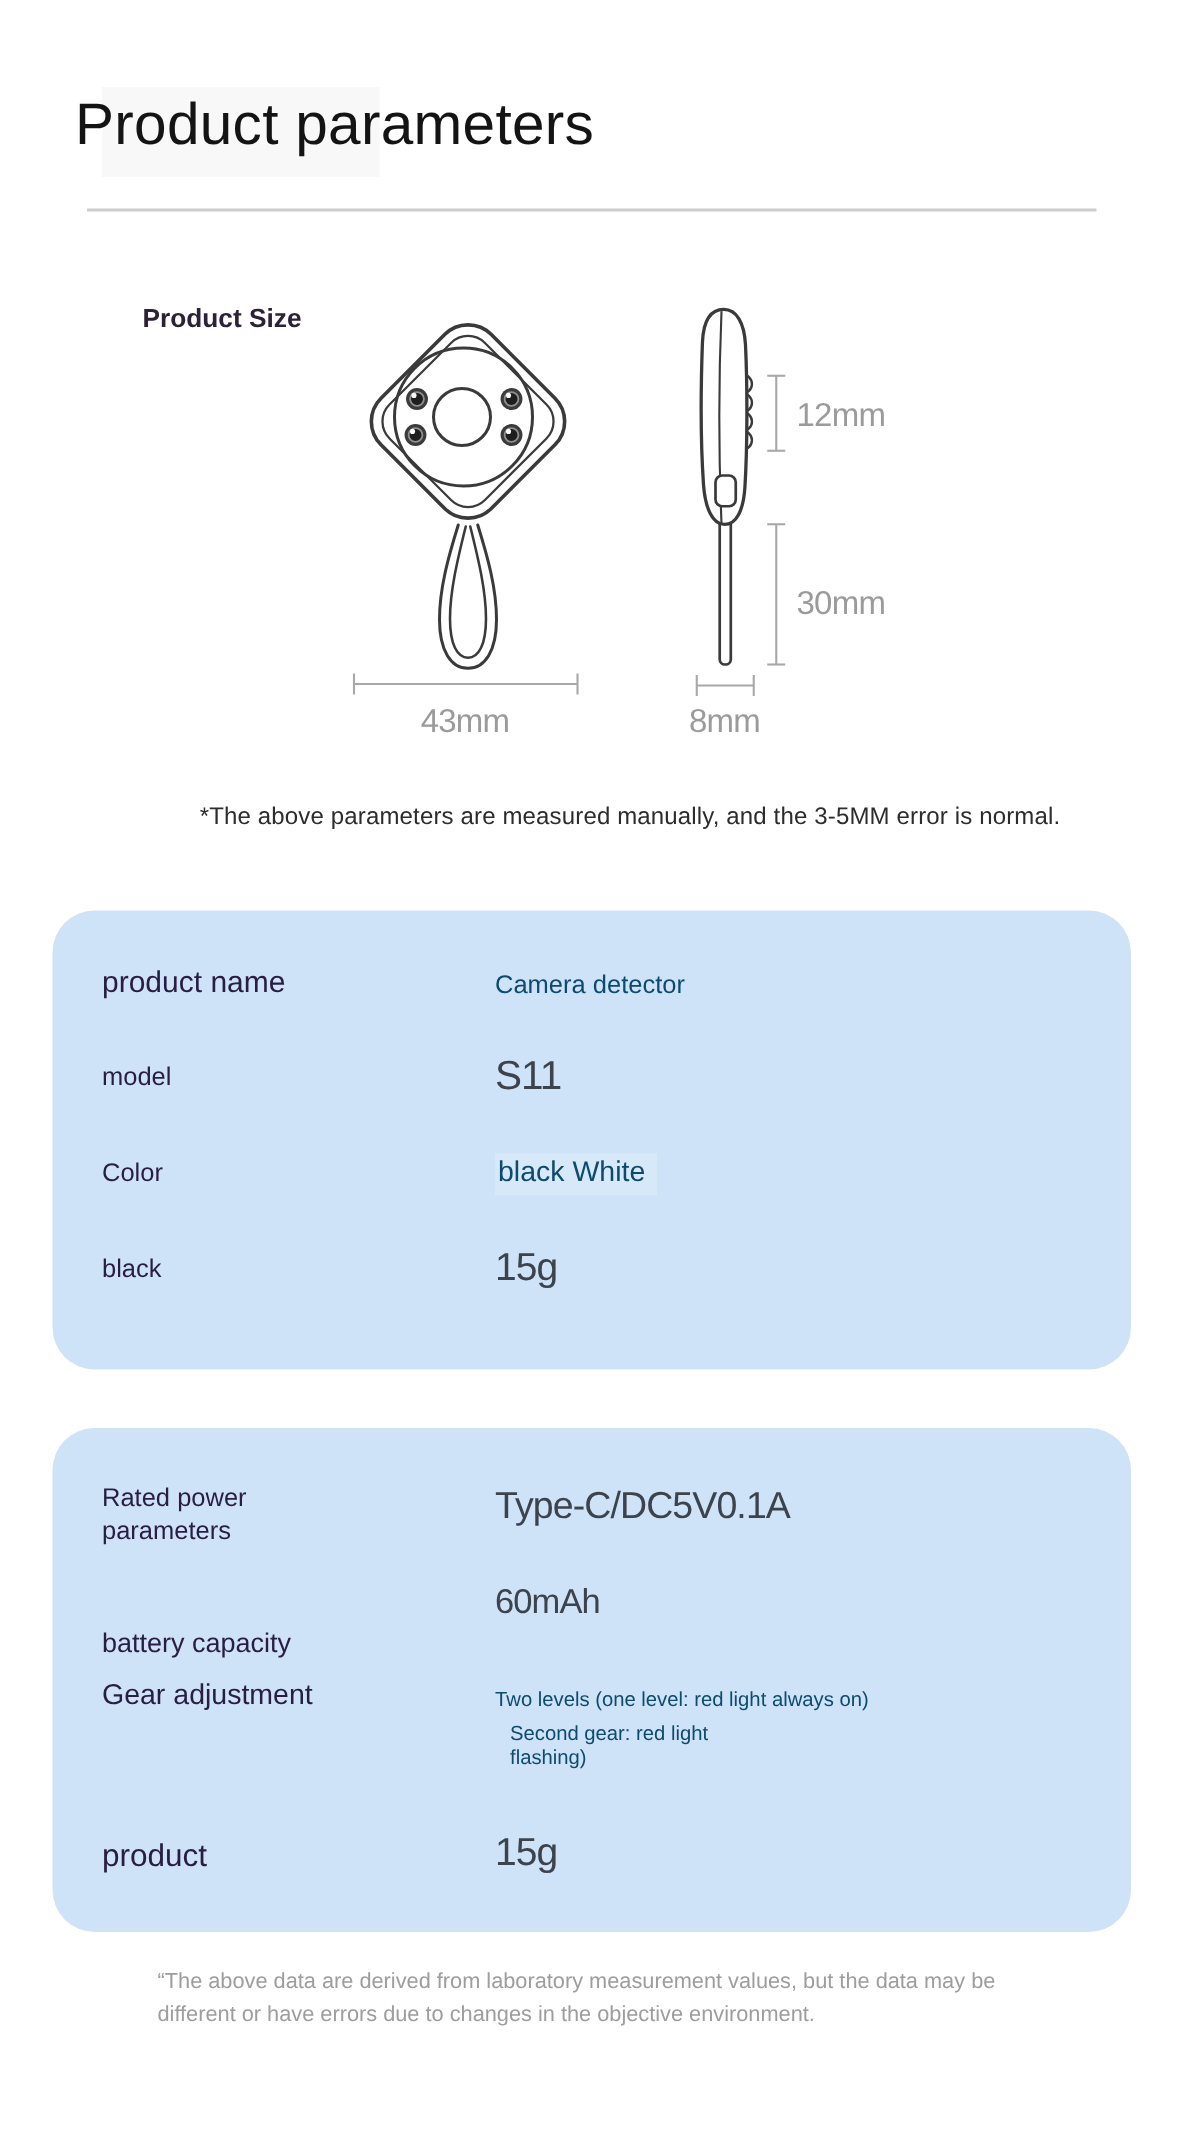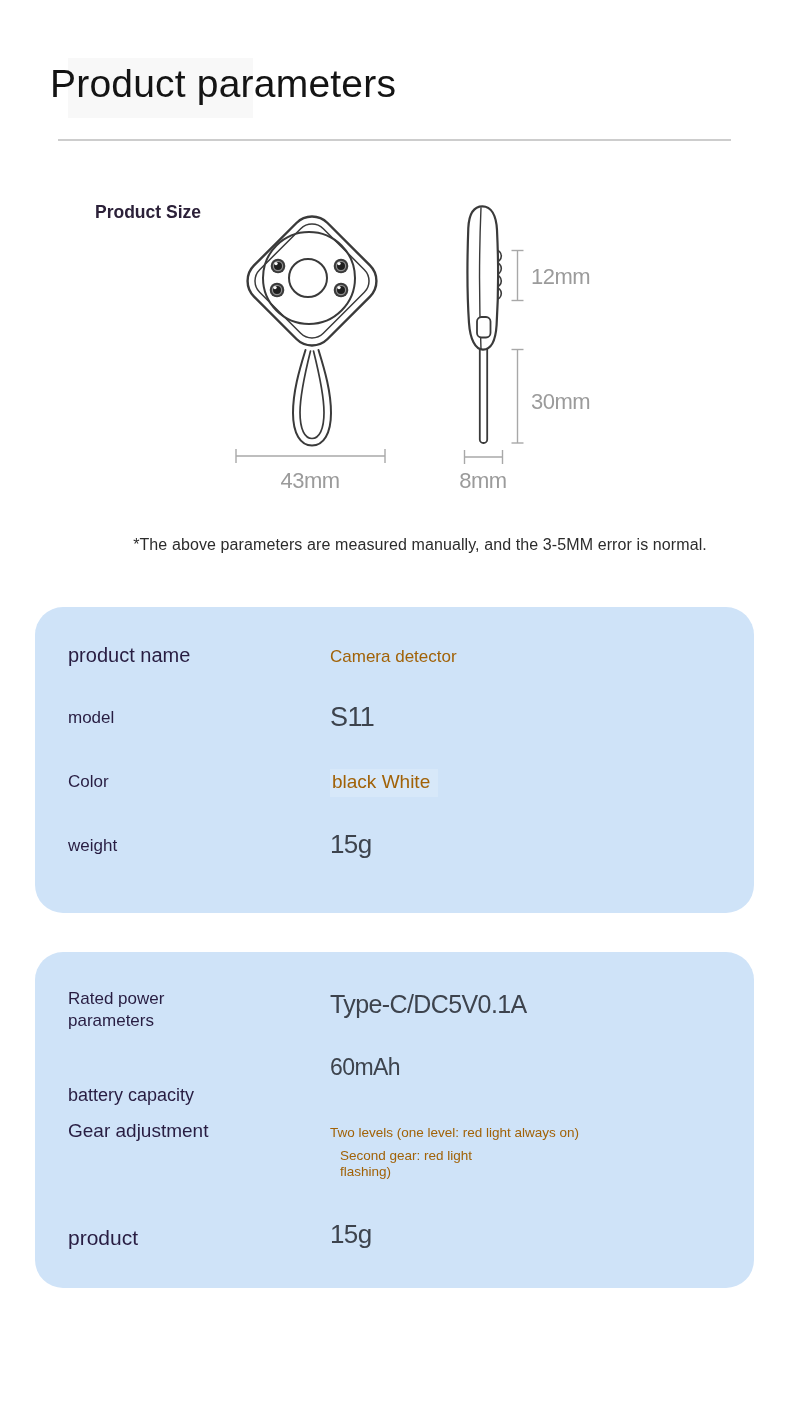--- a/index.html
+++ b/index.html
@@ -54,21 +54,21 @@
   }
   #spec-card-1 { left: 35px; top: 607px; width: 719px; height: 306px; }
   #spec-card-2 { left: 35px; top: 952px; width: 719px; height: 336px; }
 
   .spec-label {
     position: absolute; left: 33px;
     color: #281d42; font-weight: 500; white-space: nowrap;
   }
   .spec-value {
     position: absolute; left: 295px;
-    color: #a16207; font-weight: 400; white-space: nowrap;
+    color: #0c4a6e; font-weight: 400; white-space: nowrap;
   }
   .num-value {
     color: #3d434d; letter-spacing: -0.6px;
   }
 
   
   .c1-r1-label { top: 37px;  font-size: 20px; }
   .c1-r1-value { top: 40px;  font-size: 17px; }
   .c1-r2-label { top: 101px; font-size: 17px; }
   .c1-r2-value { top: 95px;  font-size: 27px; }
@@ -185,34 +185,35 @@
   <div id="spec-card-1" class="abs spec-card">
     <div class="spec-label c1-r1-label">product name</div>
     <div class="spec-value c1-r1-value">Camera detector</div>
 
     <div class="spec-label c1-r2-label">model</div>
     <div class="spec-value num-value c1-r2-value">S11</div>
 
     <div class="spec-label c1-r3-label">Color</div>
     <div class="spec-value c1-r3-value">black White</div>
 
-    <div class="spec-label c1-r4-label">weight</div>
+    <div class="spec-label c1-r4-label">black</div>
     <div class="spec-value num-value c1-r4-value">15g</div>
   </div>
 
   <div id="spec-card-2" class="abs spec-card">
     <div class="spec-label c2-r1-label">Rated power parameters</div>
     <div class="spec-value num-value c2-r1-value">Type-C/DC5V0.1A</div>
 
     <div class="spec-label c2-r2-label">battery capacity</div>
     <div class="spec-value num-value c2-r2-value">60mAh</div>
 
     <div class="spec-label c2-r3-label">Gear adjustment</div>
     <div class="spec-value c2-r3-line1">Two levels (one level: red light always on)</div>
     <div class="spec-value c2-r3-line2">Second gear: red light</div>
     <div class="spec-value c2-r3-line3">flashing)</div>
 
     <div class="spec-label c2-r4-label">product</div>
     <div class="spec-value num-value c2-r4-value">15g</div>
   </div>
 
+  <div class="abs footer-note">“The above data are derived from laboratory measurement values, but the data may be different or have errors due to changes in the objective environment.</div>
 
 </div>
 
 </body></html>

